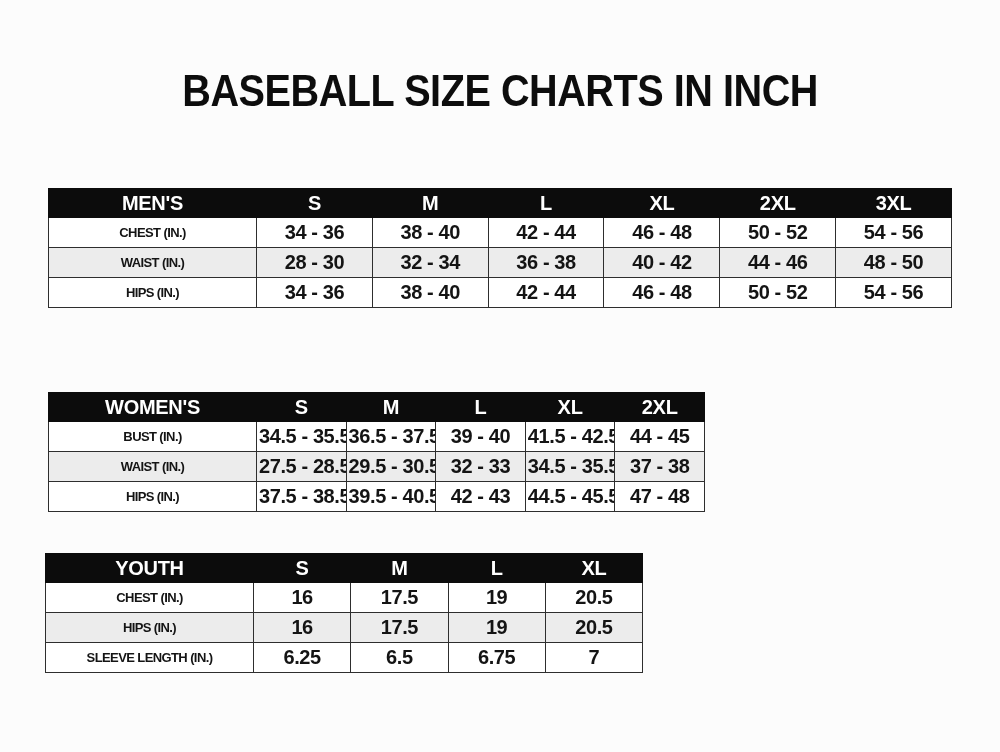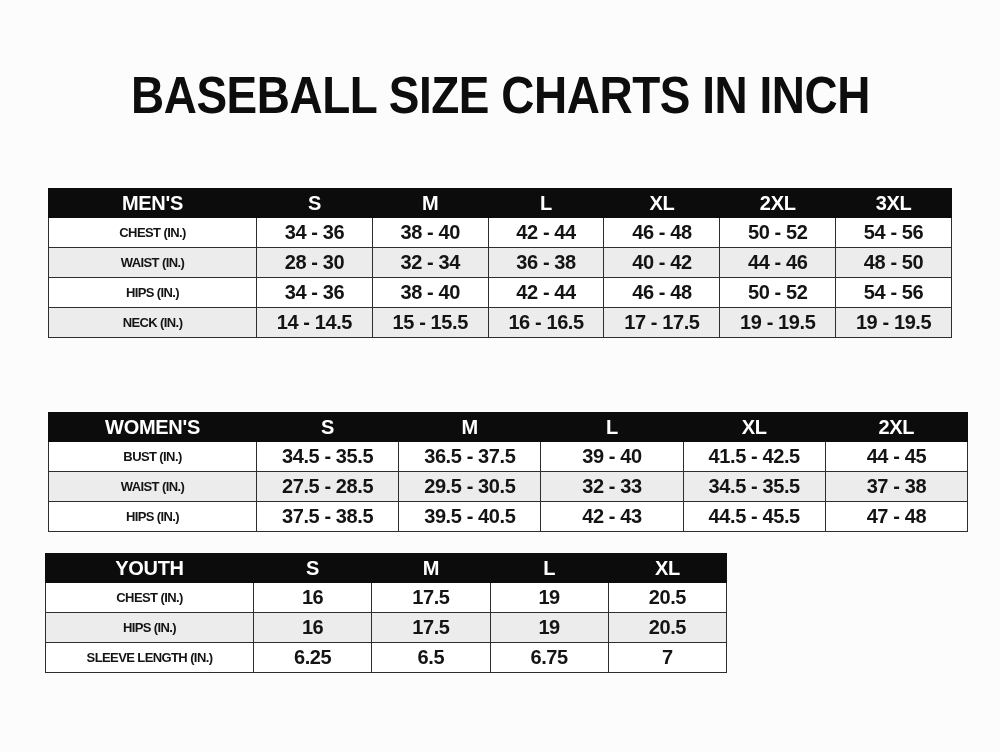--- a/index.html
+++ b/index.html
@@ -13,40 +13,40 @@
     background: var(--page-bg, #fcfcfc);
     font-family: "Liberation Sans", sans-serif;
     overflow: hidden;
   }
   .page-title {
     position: absolute;
     top: 66px;
     left: 0;
     width: 1000px;
     text-align: center;
-    font-size: 51px;
+    font-size: 44px;
     font-weight: 700;
     color: var(--title-color, #0d0d0d);
     white-space: nowrap;
   }
   .page-title .squeeze {
     display: inline-block;
     transform: scaleX(0.90);
     transform-origin: center;
     letter-spacing: -0.5px;
   }
   table.size-table {
     position: absolute;
     border-collapse: collapse;
     table-layout: fixed;
     background: #ffffff;
   }
   #mens-table   { left: 48px; top: 188px; width: 904px; }
-  #womens-table { left: 48px; top: 412px; width: 920px; }
-  #youth-table  { left: 45px; top: 553px; width: 682px; }
+  #womens-table { left: 48px; top: 392px; width: 657px; }
+  #youth-table  { left: 45px; top: 553px; width: 598px; }
 
   col.label-col { width: 208px; }
 
   .size-table th, .size-table td {
     border: 1.5px solid var(--border-color, #2e2e2e);
     height: 29px;
     padding: 0 2px;
     text-align: center;
     vertical-align: middle;
     font-weight: 700;
@@ -122,29 +122,20 @@
       </tr>
       <tr data-name="table-row">
         <td data-name="row-label">HIPS (IN.)</td>
         <td data-name="size-value">34 - 36</td>
         <td data-name="size-value">38 - 40</td>
         <td data-name="size-value">42 - 44</td>
         <td data-name="size-value">46 - 48</td>
         <td data-name="size-value">50 - 52</td>
         <td data-name="size-value">54 - 56</td>
       </tr>
-      <tr data-name="table-row">
-        <td data-name="row-label">NECK (IN.)</td>
-        <td data-name="size-value">14 - 14.5</td>
-        <td data-name="size-value">15 - 15.5</td>
-        <td data-name="size-value">16 - 16.5</td>
-        <td data-name="size-value">17 - 17.5</td>
-        <td data-name="size-value">19 - 19.5</td>
-        <td data-name="size-value">19 - 19.5</td>
-      </tr>
     </tbody>
   </table>
 
 <table class="size-table" id="womens-table" data-name="womens-size-table">
     <colgroup>
       <col class="label-col">
       <col>
       <col>
       <col>
       <col>

